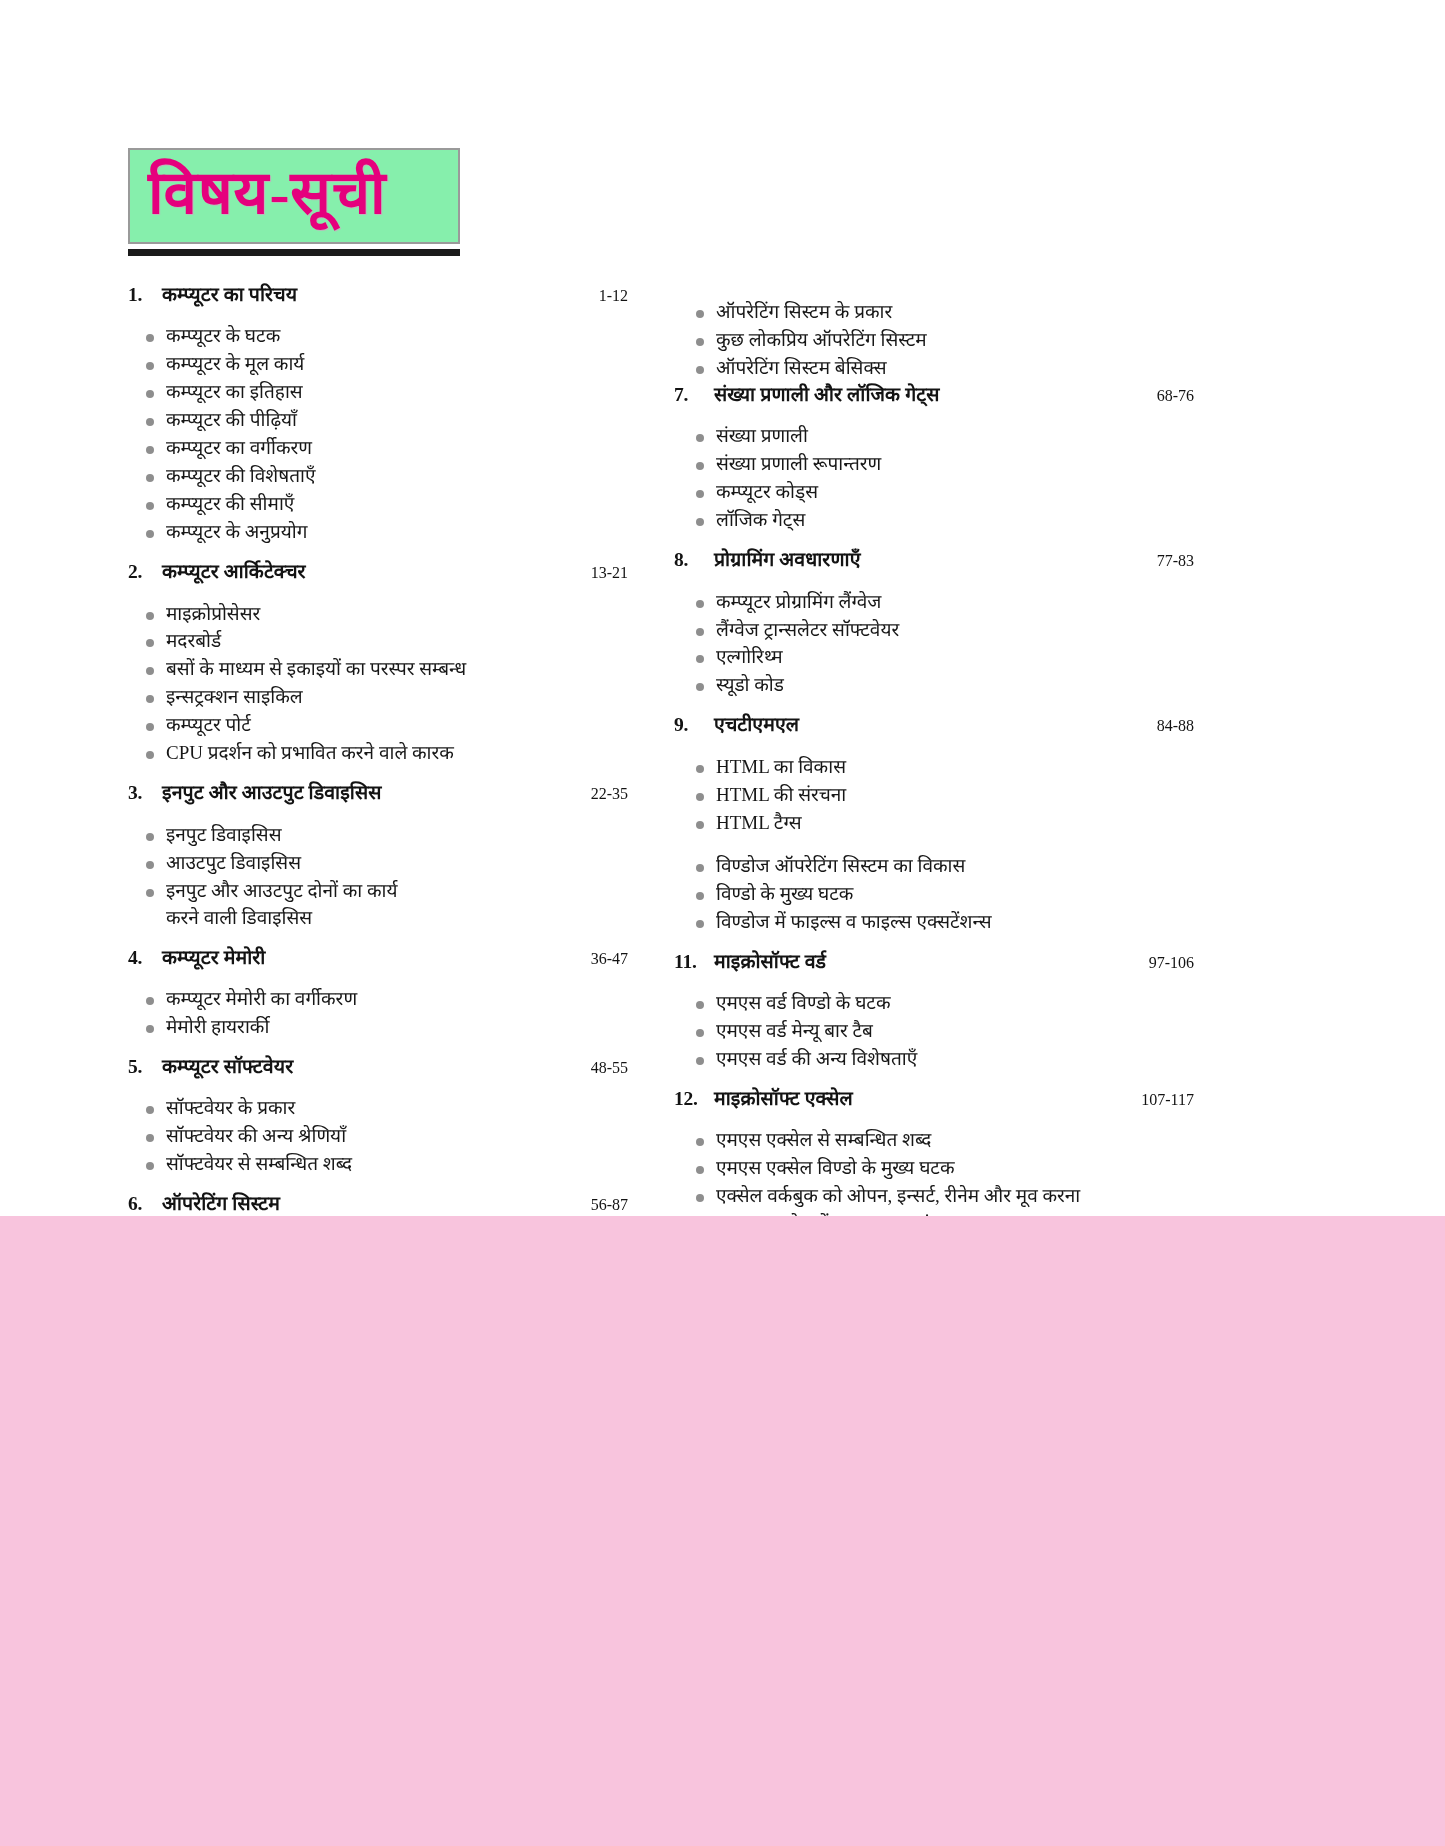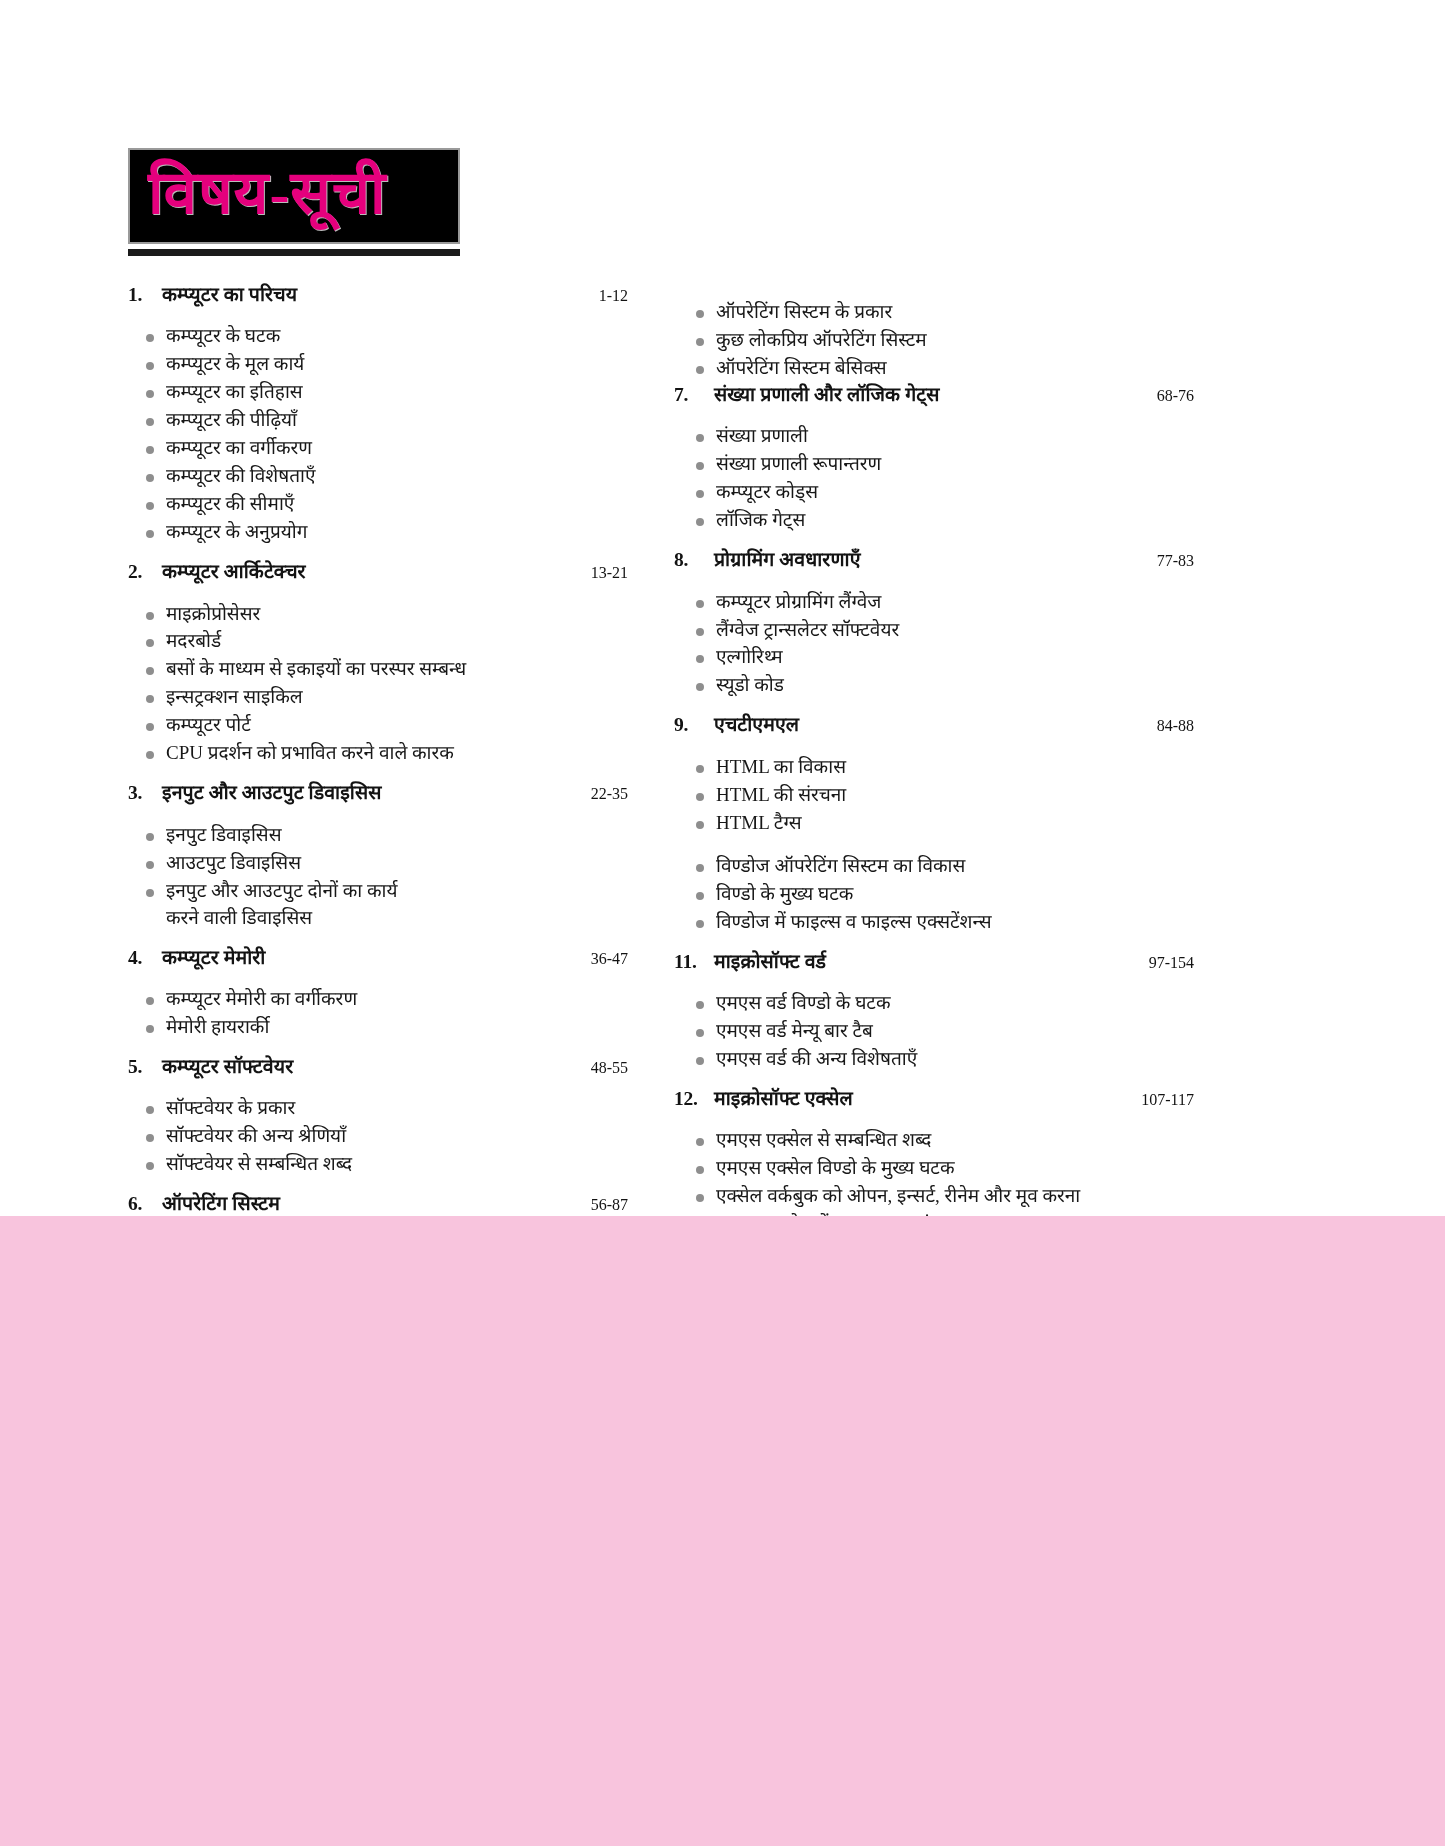--- a/index.html
+++ b/index.html
@@ -19,21 +19,21 @@
     position:absolute; left:0; top:0; bottom:0; width:6px;
     background:#ffffff;
   }
   
   .title-wrap{
     position:absolute; left:128px; top:148px;
     width:332px;
   }
   .title-box{
     border:2px solid #9a9a9a;
-    background:#000000;
+    background:#86efac;
     padding:4px 14px 10px 18px;
     box-sizing:border-box;
     height:96px;
     display:flex; align-items:center;
   }
   .title-text{
     color:#e5007d;
     font-family:"Liberation Serif","DejaVu Serif",serif;
     font-weight:bold;
     font-size:60px;
@@ -260,21 +260,21 @@
         <ul class="bullets">
           <li><span class="dot"></span><span>विण्डोज ऑपरेटिंग सिस्टम का विकास</span></li>
           <li><span class="dot"></span><span>विण्डो के मुख्य घटक</span></li>
           <li><span class="dot"></span><span>विण्डोज में फाइल्स व फाइल्स एक्सटेंशन्स</span></li>
         </ul>
       </div>
       <div class="chapter">
         <div class="chap-head">
           <span class="chap-num">11.</span>
           <span class="chap-title">माइक्रोसॉफ्ट वर्ड</span>
-          <span class="chap-pages">97-154</span>
+          <span class="chap-pages">97-106</span>
         </div>
         <ul class="bullets">
           <li><span class="dot"></span><span>एमएस वर्ड विण्डो के घटक</span></li>
           <li><span class="dot"></span><span>एमएस वर्ड मेन्यू बार टैब</span></li>
           <li><span class="dot"></span><span>एमएस वर्ड की अन्य विशेषताएँ</span></li>
         </ul>
       </div>
       <div class="chapter">
         <div class="chap-head">
           <span class="chap-num">12.</span>

